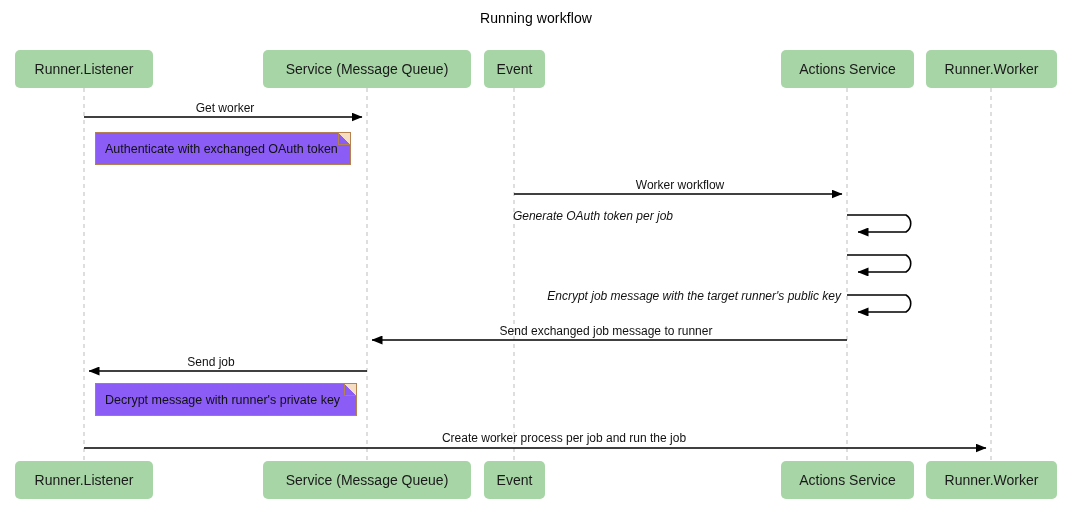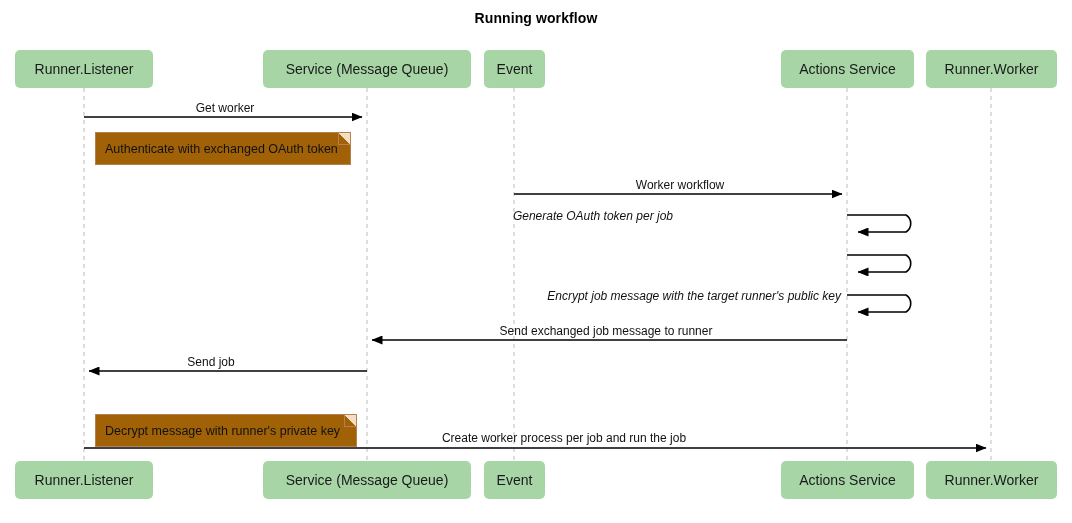--- a/index.html
+++ b/index.html
@@ -17,21 +17,21 @@
     background: #ffffff;
     overflow: hidden;
   }
   #diagram-title {
     position: absolute;
     left: 0;
     top: 10px;
     width: 1072px;
     text-align: center;
     font-size: 14px;
-    font-weight: bold;
+    font-weight: normal;
     color: #000000;
     letter-spacing: 0.1px;
   }
   svg.layer {
     position: absolute;
     left: 0;
     top: 0;
     width: 1072px;
     height: 523px;
   }
@@ -44,21 +44,21 @@
     align-items: center;
     justify-content: center;
     font-size: 14px;
     color: #1a1a1a;
     white-space: nowrap;
     font-family: "Liberation Sans", sans-serif;
   }
   .note-box {
     position: absolute;
     box-sizing: border-box;
-    background: #a16207;
+    background: #8b5cf6;
     border: 1px solid #b5814e;
     font-size: 12.5px;
     color: #111111;
     display: flex;
     align-items: center;
     padding-left: 9px;
     white-space: nowrap;
     font-family: "Liberation Sans", sans-serif;
   }
   .note-fold {
@@ -175,18 +175,18 @@
 
   <div class="msg-label" style="left:211px; top:355px;">Send job</div>
 
   <div class="msg-label" style="left:538px; top:431px;margin-left:26px;">Create worker process per job and run the job</div>
 
   <div class="note-box" style="left:95px; top:132px; width:256px; height:33px;">
     <span>Authenticate with exchanged OAuth token</span>
     <span class="note-fold"></span>
   </div>
 
-  <div class="note-box" style="left:95px; top:383px; width:262px; height:33px;margin-top:31px;">
+  <div class="note-box" style="left:95px; top:383px; width:262px; height:33px;">
     <span>Decrypt message with runner's private key</span>
     <span class="note-fold"></span>
   </div>
 
 </div>
 
 </body></html>

